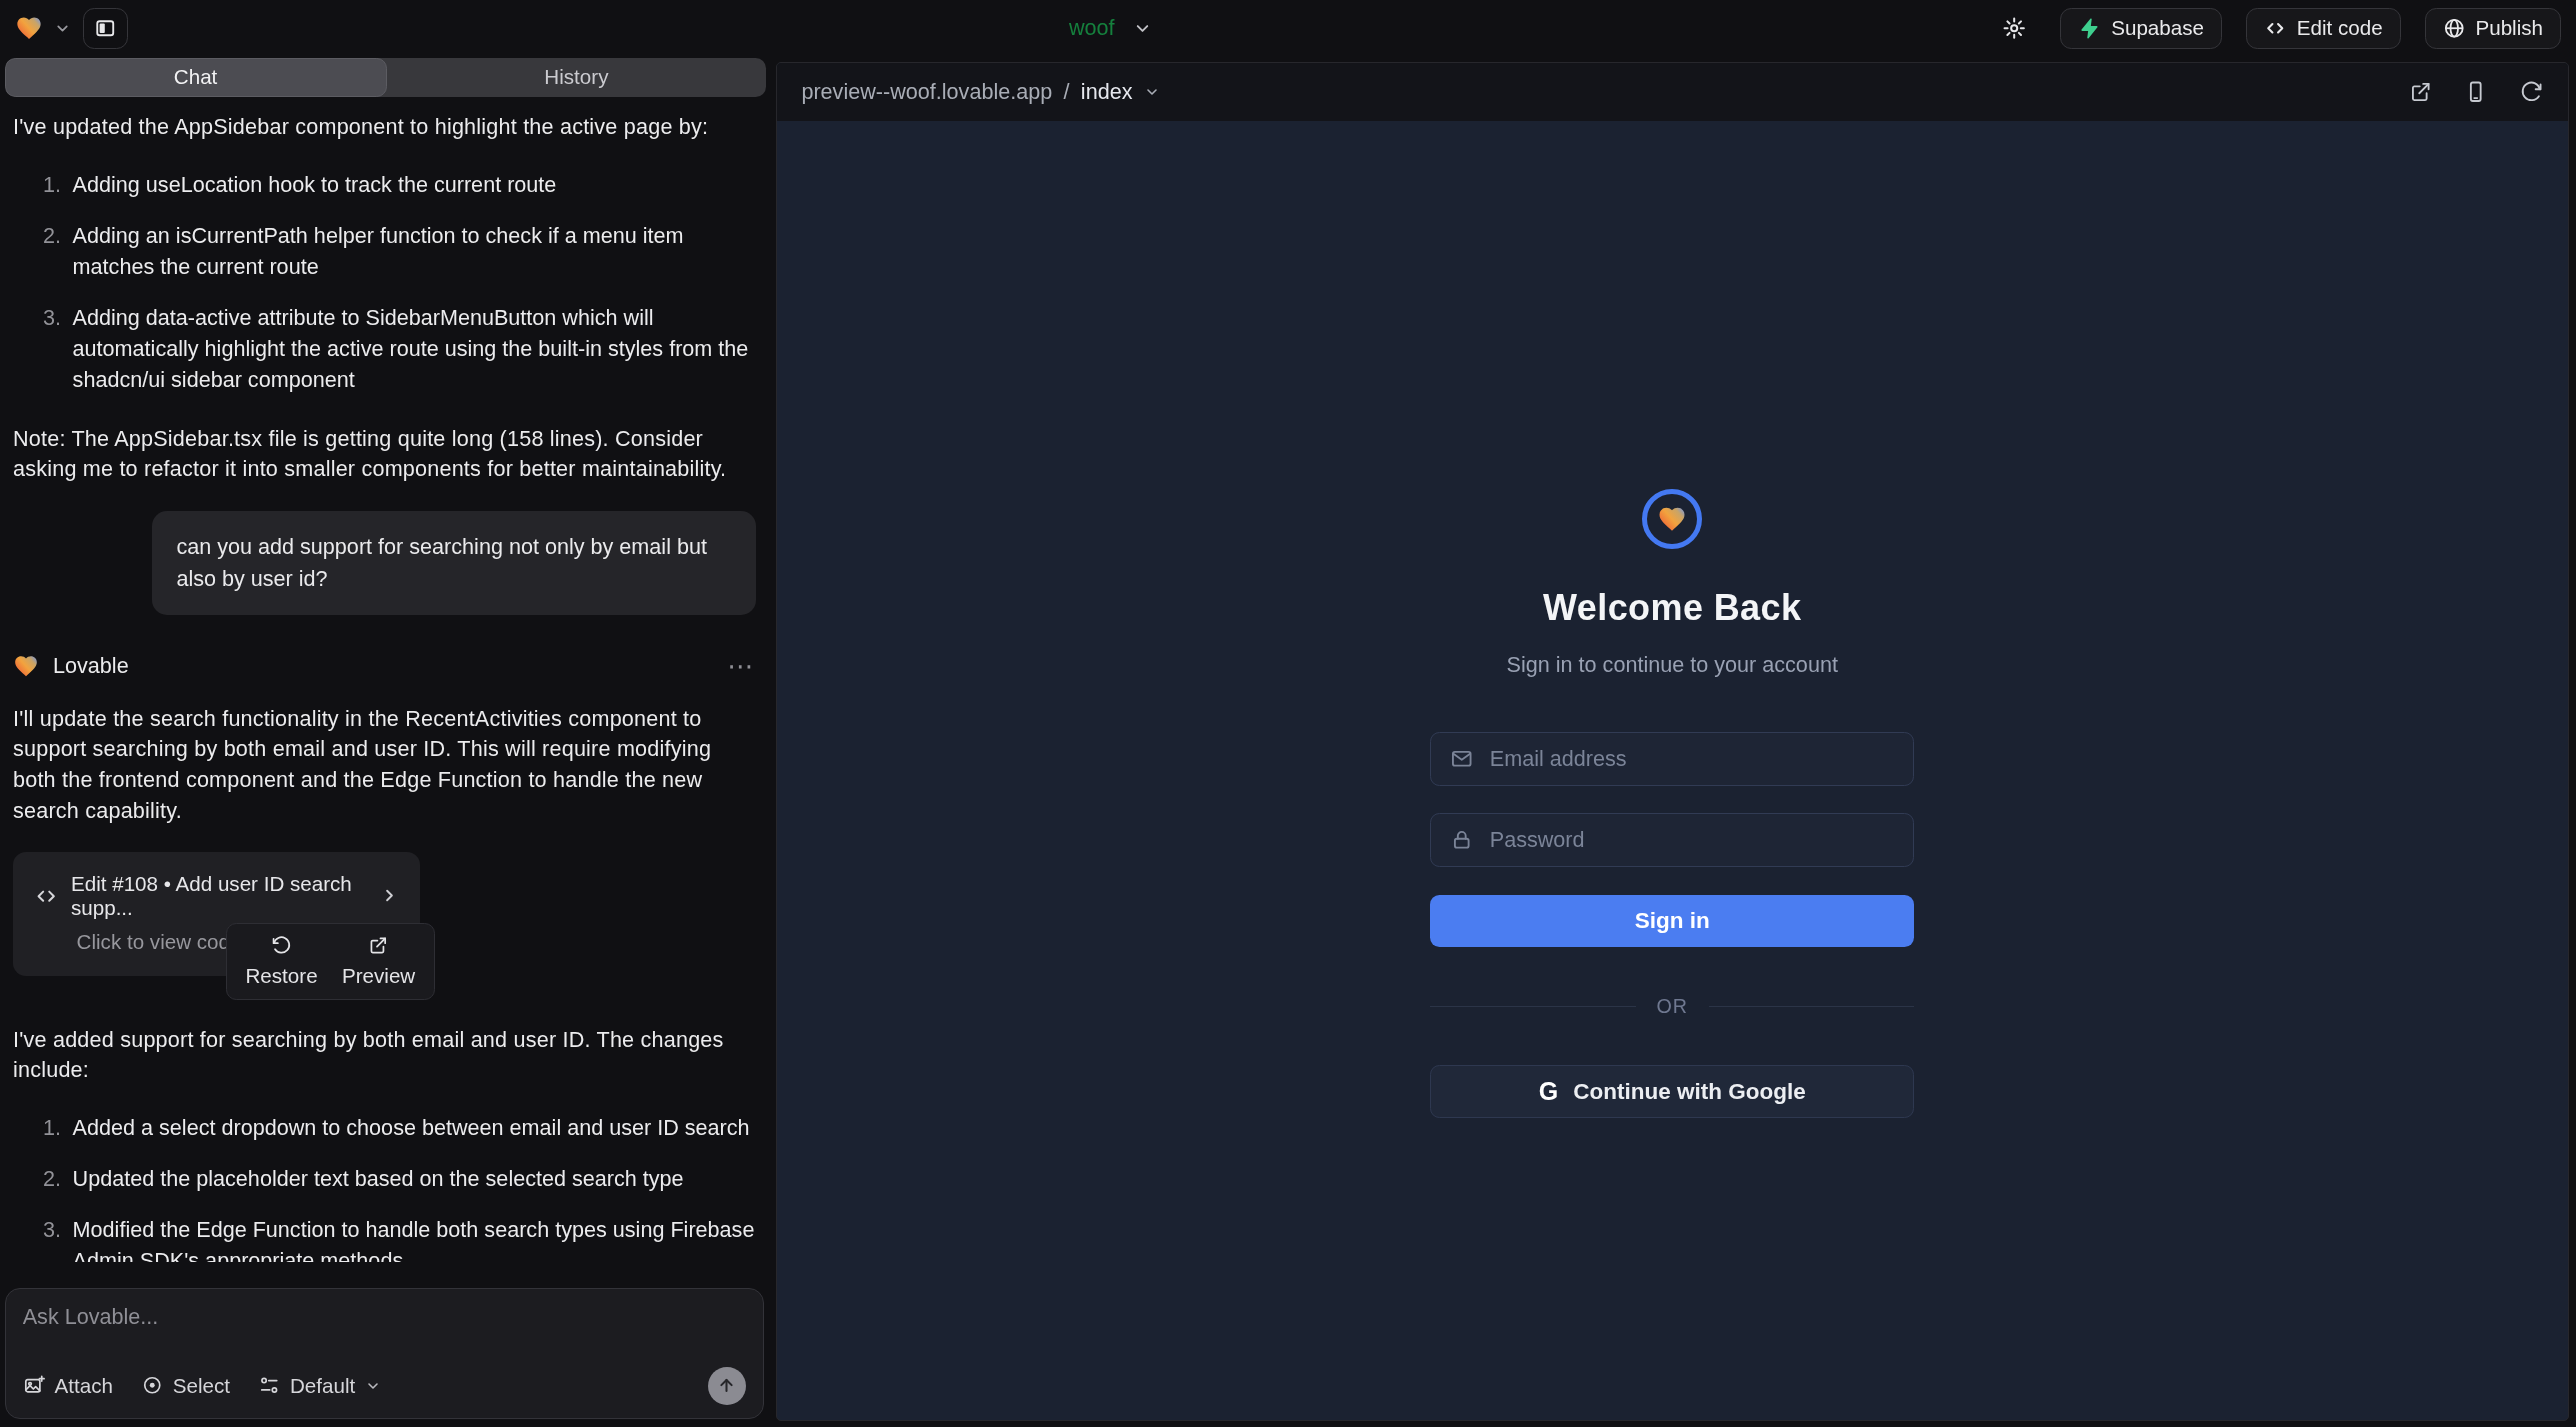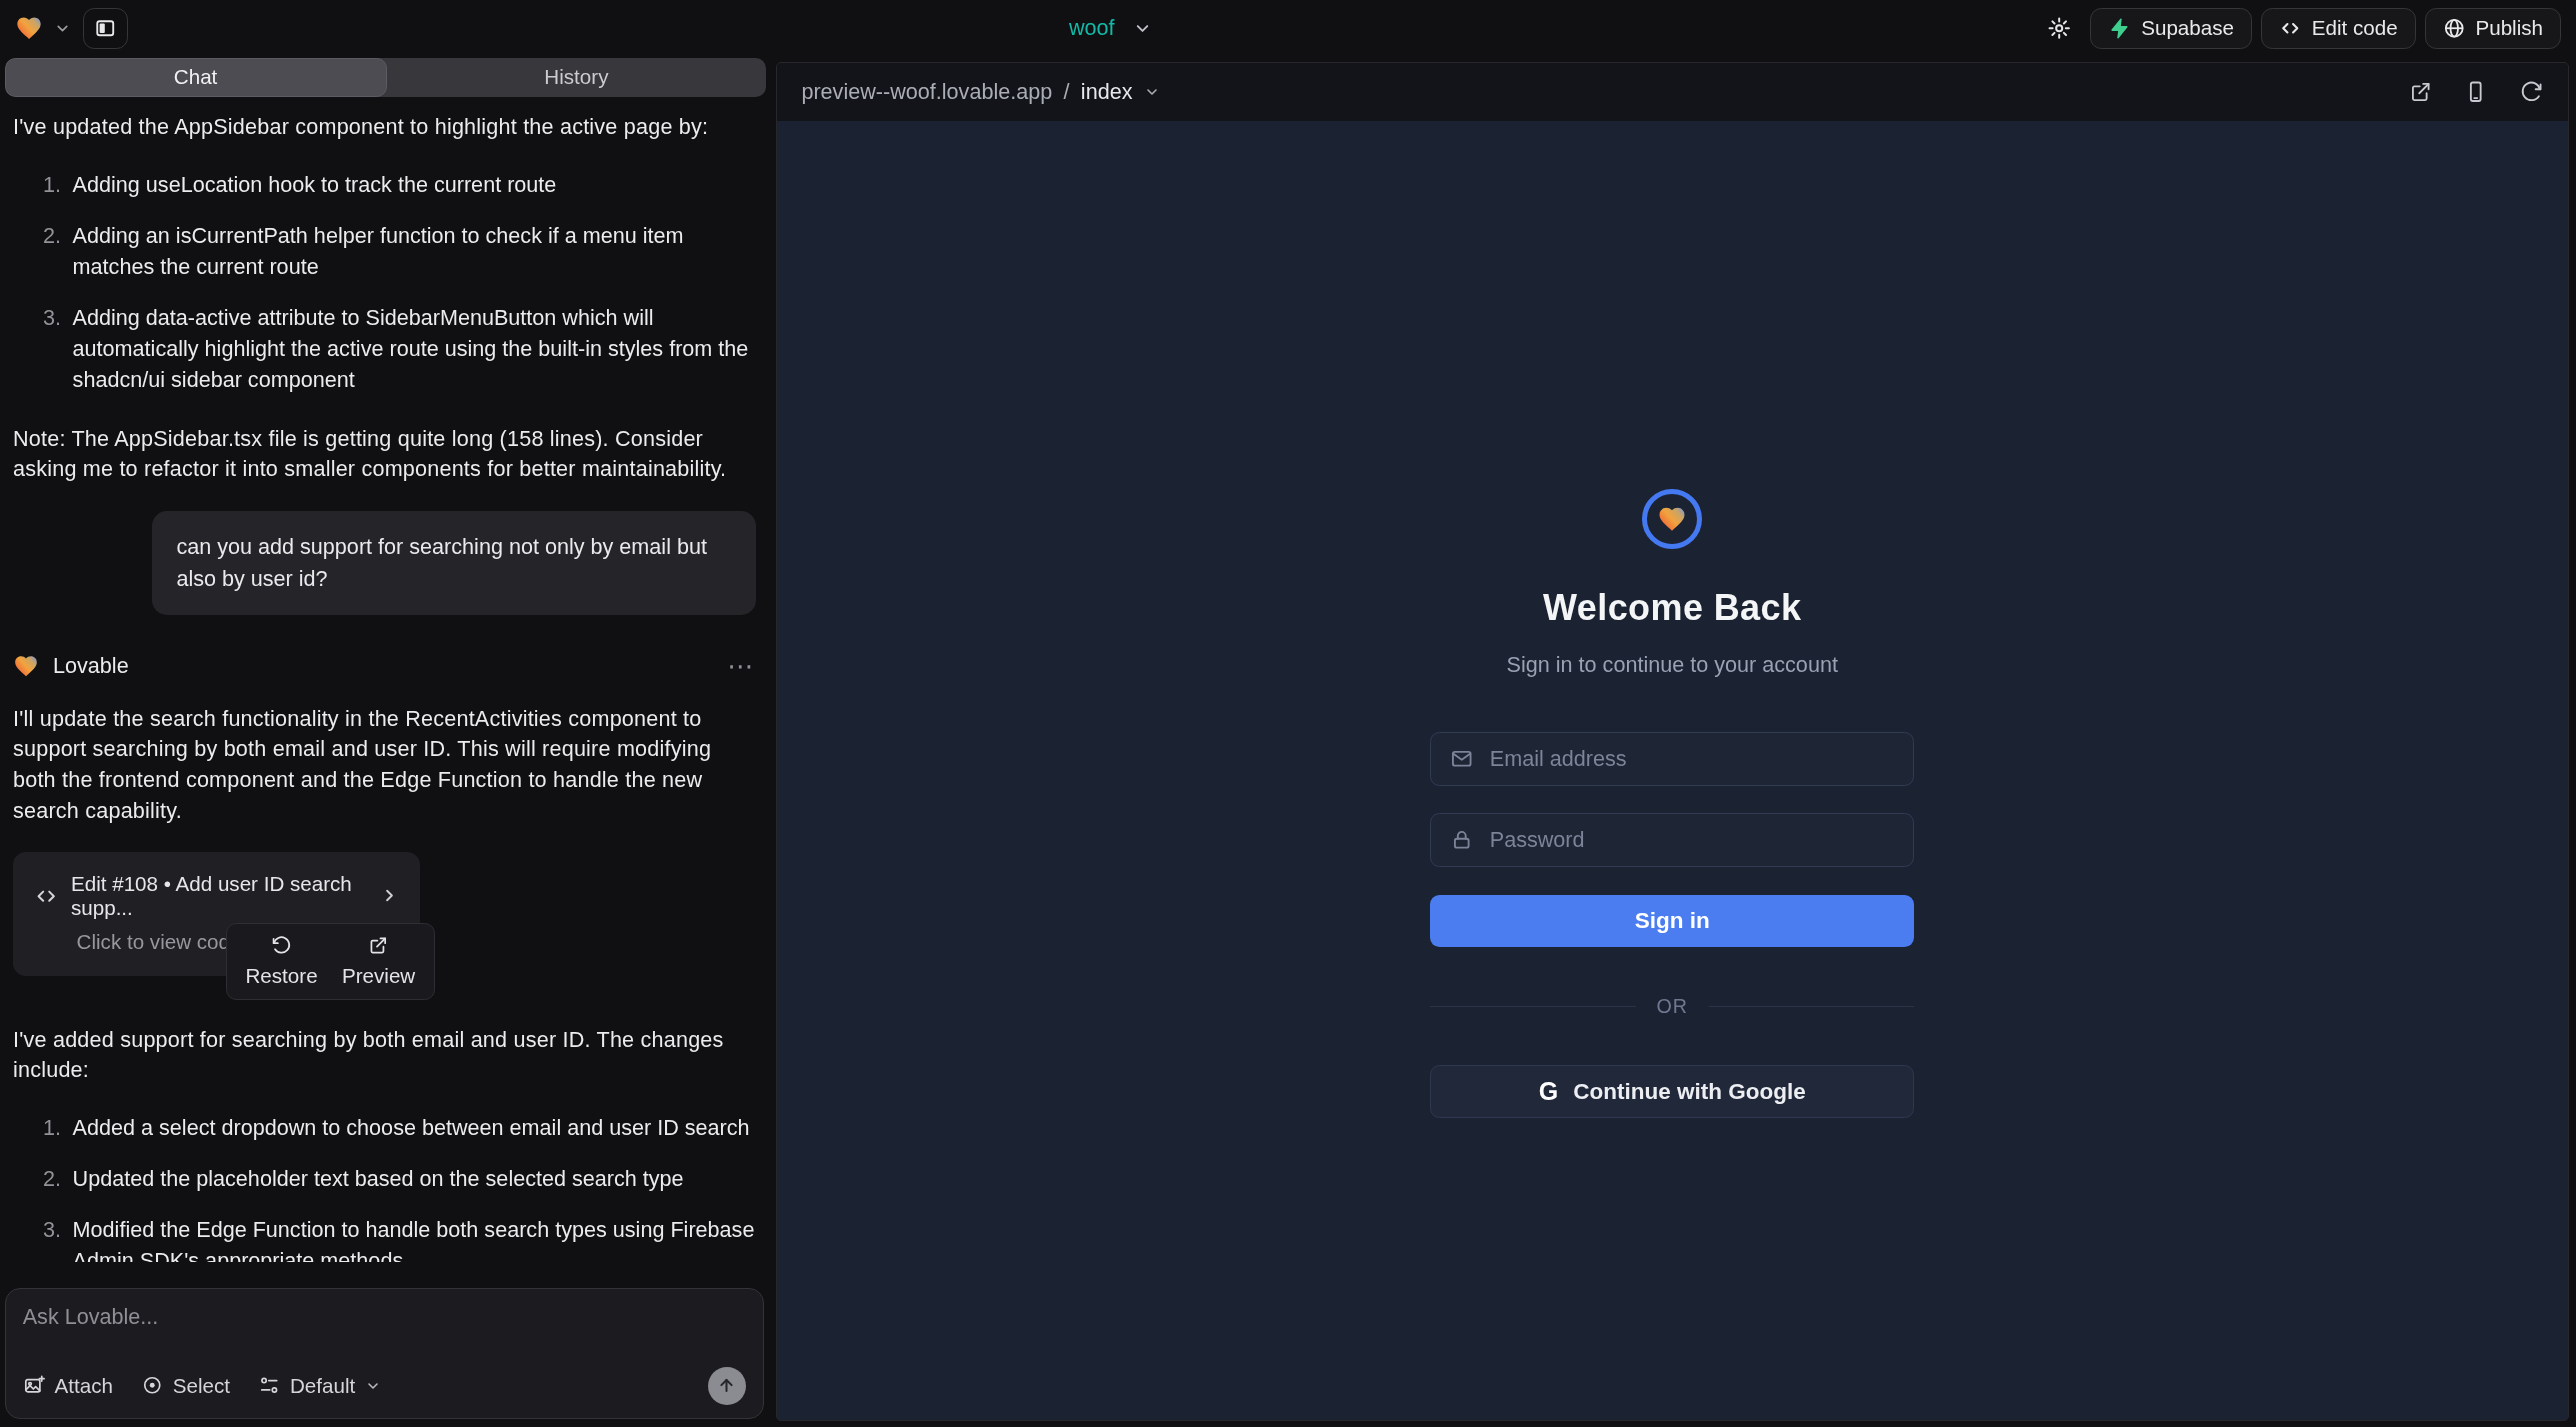--- a/index.html
+++ b/index.html
@@ -12,22 +12,22 @@
   .stage { position: relative; width: 2576px; height: 1428px; }
 
   
   .topbar { position: absolute; top: 0; left: 0; right: 0; height: 56px;
     display: flex; align-items: center; padding: 0 15px; }
   .topbar-left { display: flex; align-items: center; gap: 11.3px; }
   .panel-btn { width: 45px; height: 41px; border: 0.9px solid #35353a; border-radius: 11.3px;
     background: transparent; color: #e8e8ea; display: flex; align-items: center; justify-content: center;
     margin-left: 11.3px; cursor: pointer; }
   .project-switcher { position: absolute; left: 1069px; top: 0; height: 56px;
-    display: flex; align-items: center; gap: 18px; color: #14b8a6; font-size: 21.6px; cursor: pointer; }
-  .topbar-right { margin-left: auto; display: flex; align-items: center; gap: 9px; }
+    display: flex; align-items: center; gap: 18px; color: #15803d; font-size: 21.6px; cursor: pointer; }
+  .topbar-right { margin-left: auto; display: flex; align-items: center; gap: 24px; }
   .icon-btn { background: transparent; border: none; color: #e6e6e9; width: 45px; height: 41px;
     display: flex; align-items: center; justify-content: center; cursor: pointer; }
   .pill-btn { height: 41px; border: 0.9px solid #35353a; border-radius: 11.3px; background: #17171a;
     color: #eaeaec; font-size: 20.6px; padding: 0 17px; display: flex; align-items: center; gap: 10.3px;
     cursor: pointer; font-family: inherit; }
 
   
   .left-panel { position: absolute; top: 56px; left: 0; width: 771px; bottom: 0;
     display: flex; flex-direction: column; }
   .tabbar { margin: 1.9px 4.7px 0; height: 39px; background: #38383c; border-radius: 10.3px;

